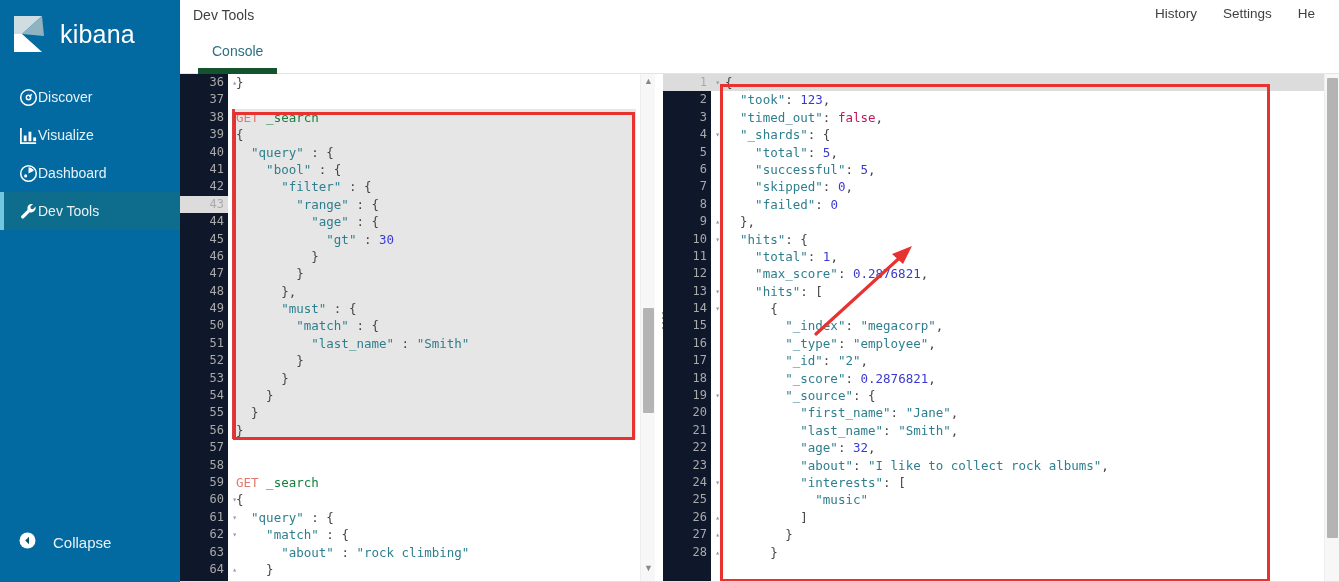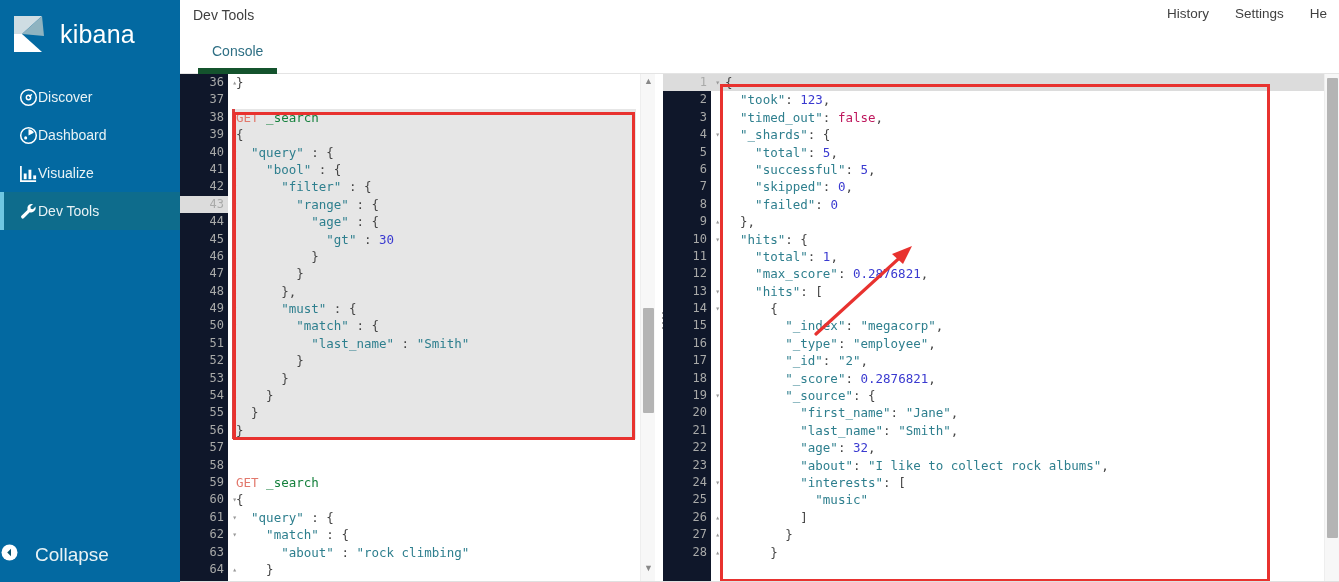--- a/index.html
+++ b/index.html
@@ -45,41 +45,41 @@
   .nav-item .nav-ico {
     width: 20px; height: 20px; flex: none;
     display: flex; align-items: center; justify-content: center;
   }
   .nav-item.active {
     background: #0e6c8c;
     border-left: 4px solid #6fc7e1;
     padding-left: 14px;
   }
   #collapse {
-    position: absolute; left: 0; bottom: 8px;
+    position: absolute; left: 0; bottom: 21px;
     width: 180px; height: 38px;
     display: flex; align-items: center;
-    gap: 16px;
-    box-sizing: border-box;
-    color: #e8f2f5; font-size: 19px;
+    padding-left: 18px; gap: 16px;
+    box-sizing: border-box;
+    color: #e8f2f5; font-size: 15px;
     cursor: pointer;
   }
 
   
   #header {
     position: absolute; left: 180px; top: 0;
     width: 1159px; height: 33px;
     background: #ffffff;
   }
   #app-title {
     position: absolute; left: 13px; top: 7px;
     font-size: 14px; color: #3f3f3f;
   }
   #header-links {
-    position: absolute; right: 4px; top: 6px;
+    position: absolute; right: 16px; top: 6px;
     display: flex; gap: 26px; padding-right: 8px;
   }
   #header-links span {
     font-size: 13.5px; color: #3f3f3f; cursor: pointer;
     white-space: nowrap;
   }
 
   
   #tabbar {
     position: absolute; left: 180px; top: 33px;
@@ -266,43 +266,43 @@
 
   <div class="nav-item" style="margin-top:10px">
     <span class="nav-ico">
       <svg viewBox="0 0 20 20" width="19" height="19">
           <circle cx="10" cy="10" r="8.2" fill="none" stroke="#fff" stroke-width="1.6"></circle>
           <circle cx="10" cy="10" r="2.3" fill="none" stroke="#fff" stroke-width="1.5"></circle>
           <path d="M13.5 6.5 L10.8 9.2" stroke="#fff" stroke-width="1.5"></path>
         </svg>
     </span>
     <span>Discover</span>
-  </div>
-
-  <div class="nav-item">
-    <span class="nav-ico">
-      <svg viewBox="0 0 20 20" width="19" height="19">
-          <circle cx="10" cy="10" r="8.2" fill="none" stroke="#fff" stroke-width="1.6"></circle>
-          <path d="M10 10 L10 3.5 A6.5 6.5 0 0 1 15.6 7 Z" fill="#fff"></path>
-          <circle cx="7" cy="12.5" r="1.6" fill="#fff"></circle>
-        </svg>
-    </span>
-    <span>Dashboard</span>
   </div>
 
   <div class="nav-item">
     <span class="nav-ico">
       <svg viewBox="0 0 20 20" width="19" height="19">
           <path d="M2 2 V18 H18" fill="none" stroke="#fff" stroke-width="1.8"></path>
           <rect x="5" y="10" width="3" height="6" fill="#fff"></rect>
           <rect x="10" y="6" width="3" height="10" fill="#fff"></rect>
           <rect x="15" y="12" width="3" height="4" fill="#fff"></rect>
         </svg>
     </span>
     <span>Visualize</span>
+  </div>
+
+  <div class="nav-item">
+    <span class="nav-ico">
+      <svg viewBox="0 0 20 20" width="19" height="19">
+          <circle cx="10" cy="10" r="8.2" fill="none" stroke="#fff" stroke-width="1.6"></circle>
+          <path d="M10 10 L10 3.5 A6.5 6.5 0 0 1 15.6 7 Z" fill="#fff"></path>
+          <circle cx="7" cy="12.5" r="1.6" fill="#fff"></circle>
+        </svg>
+    </span>
+    <span>Dashboard</span>
   </div>
 
 
   <div class="nav-item active">
     <span class="nav-ico">
       <svg viewBox="0 0 20 20" width="19" height="19">
           <path d="M14.8 2.2a4.8 4.8 0 0 0-5.9 6.1L2.6 14.6a1.7 1.7 0 0 0 2.4 2.4l6.3-6.3a4.8 4.8 0 0 0 6.1-5.9l-2.7 2.7-2.3-.4-.4-2.3z" fill="#fff"></path>
         </svg>
     </span>
     <span>Dev Tools</span>

